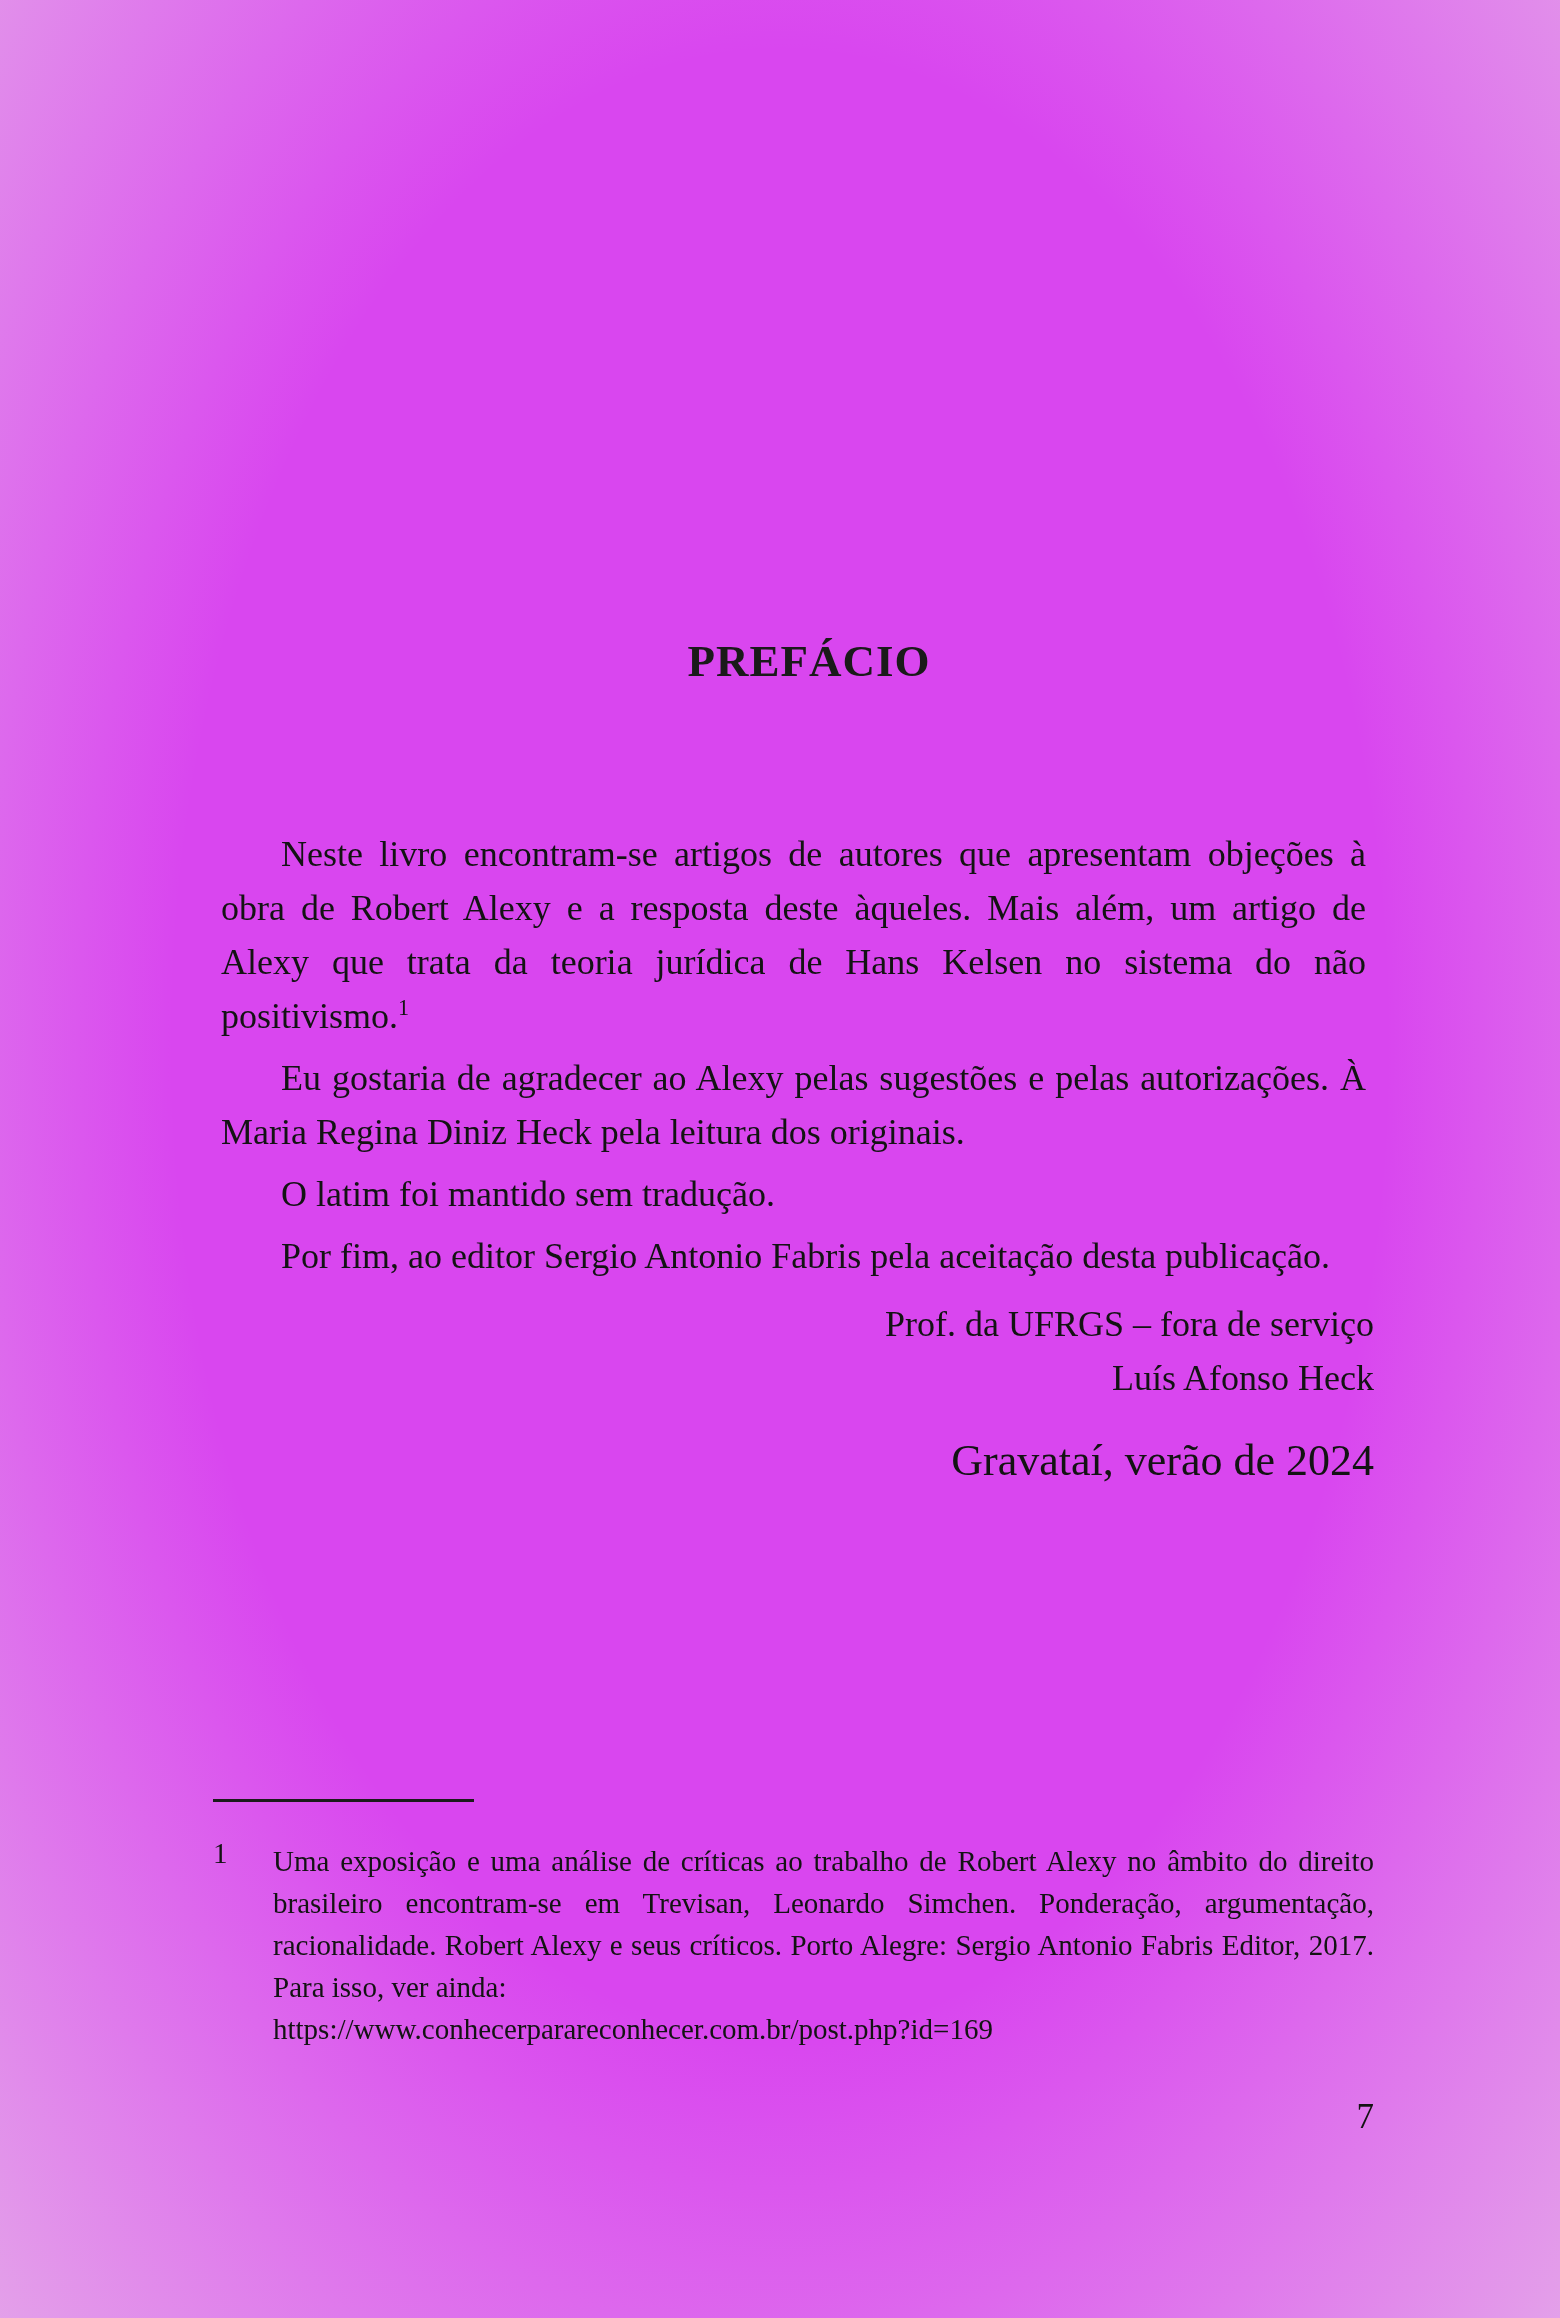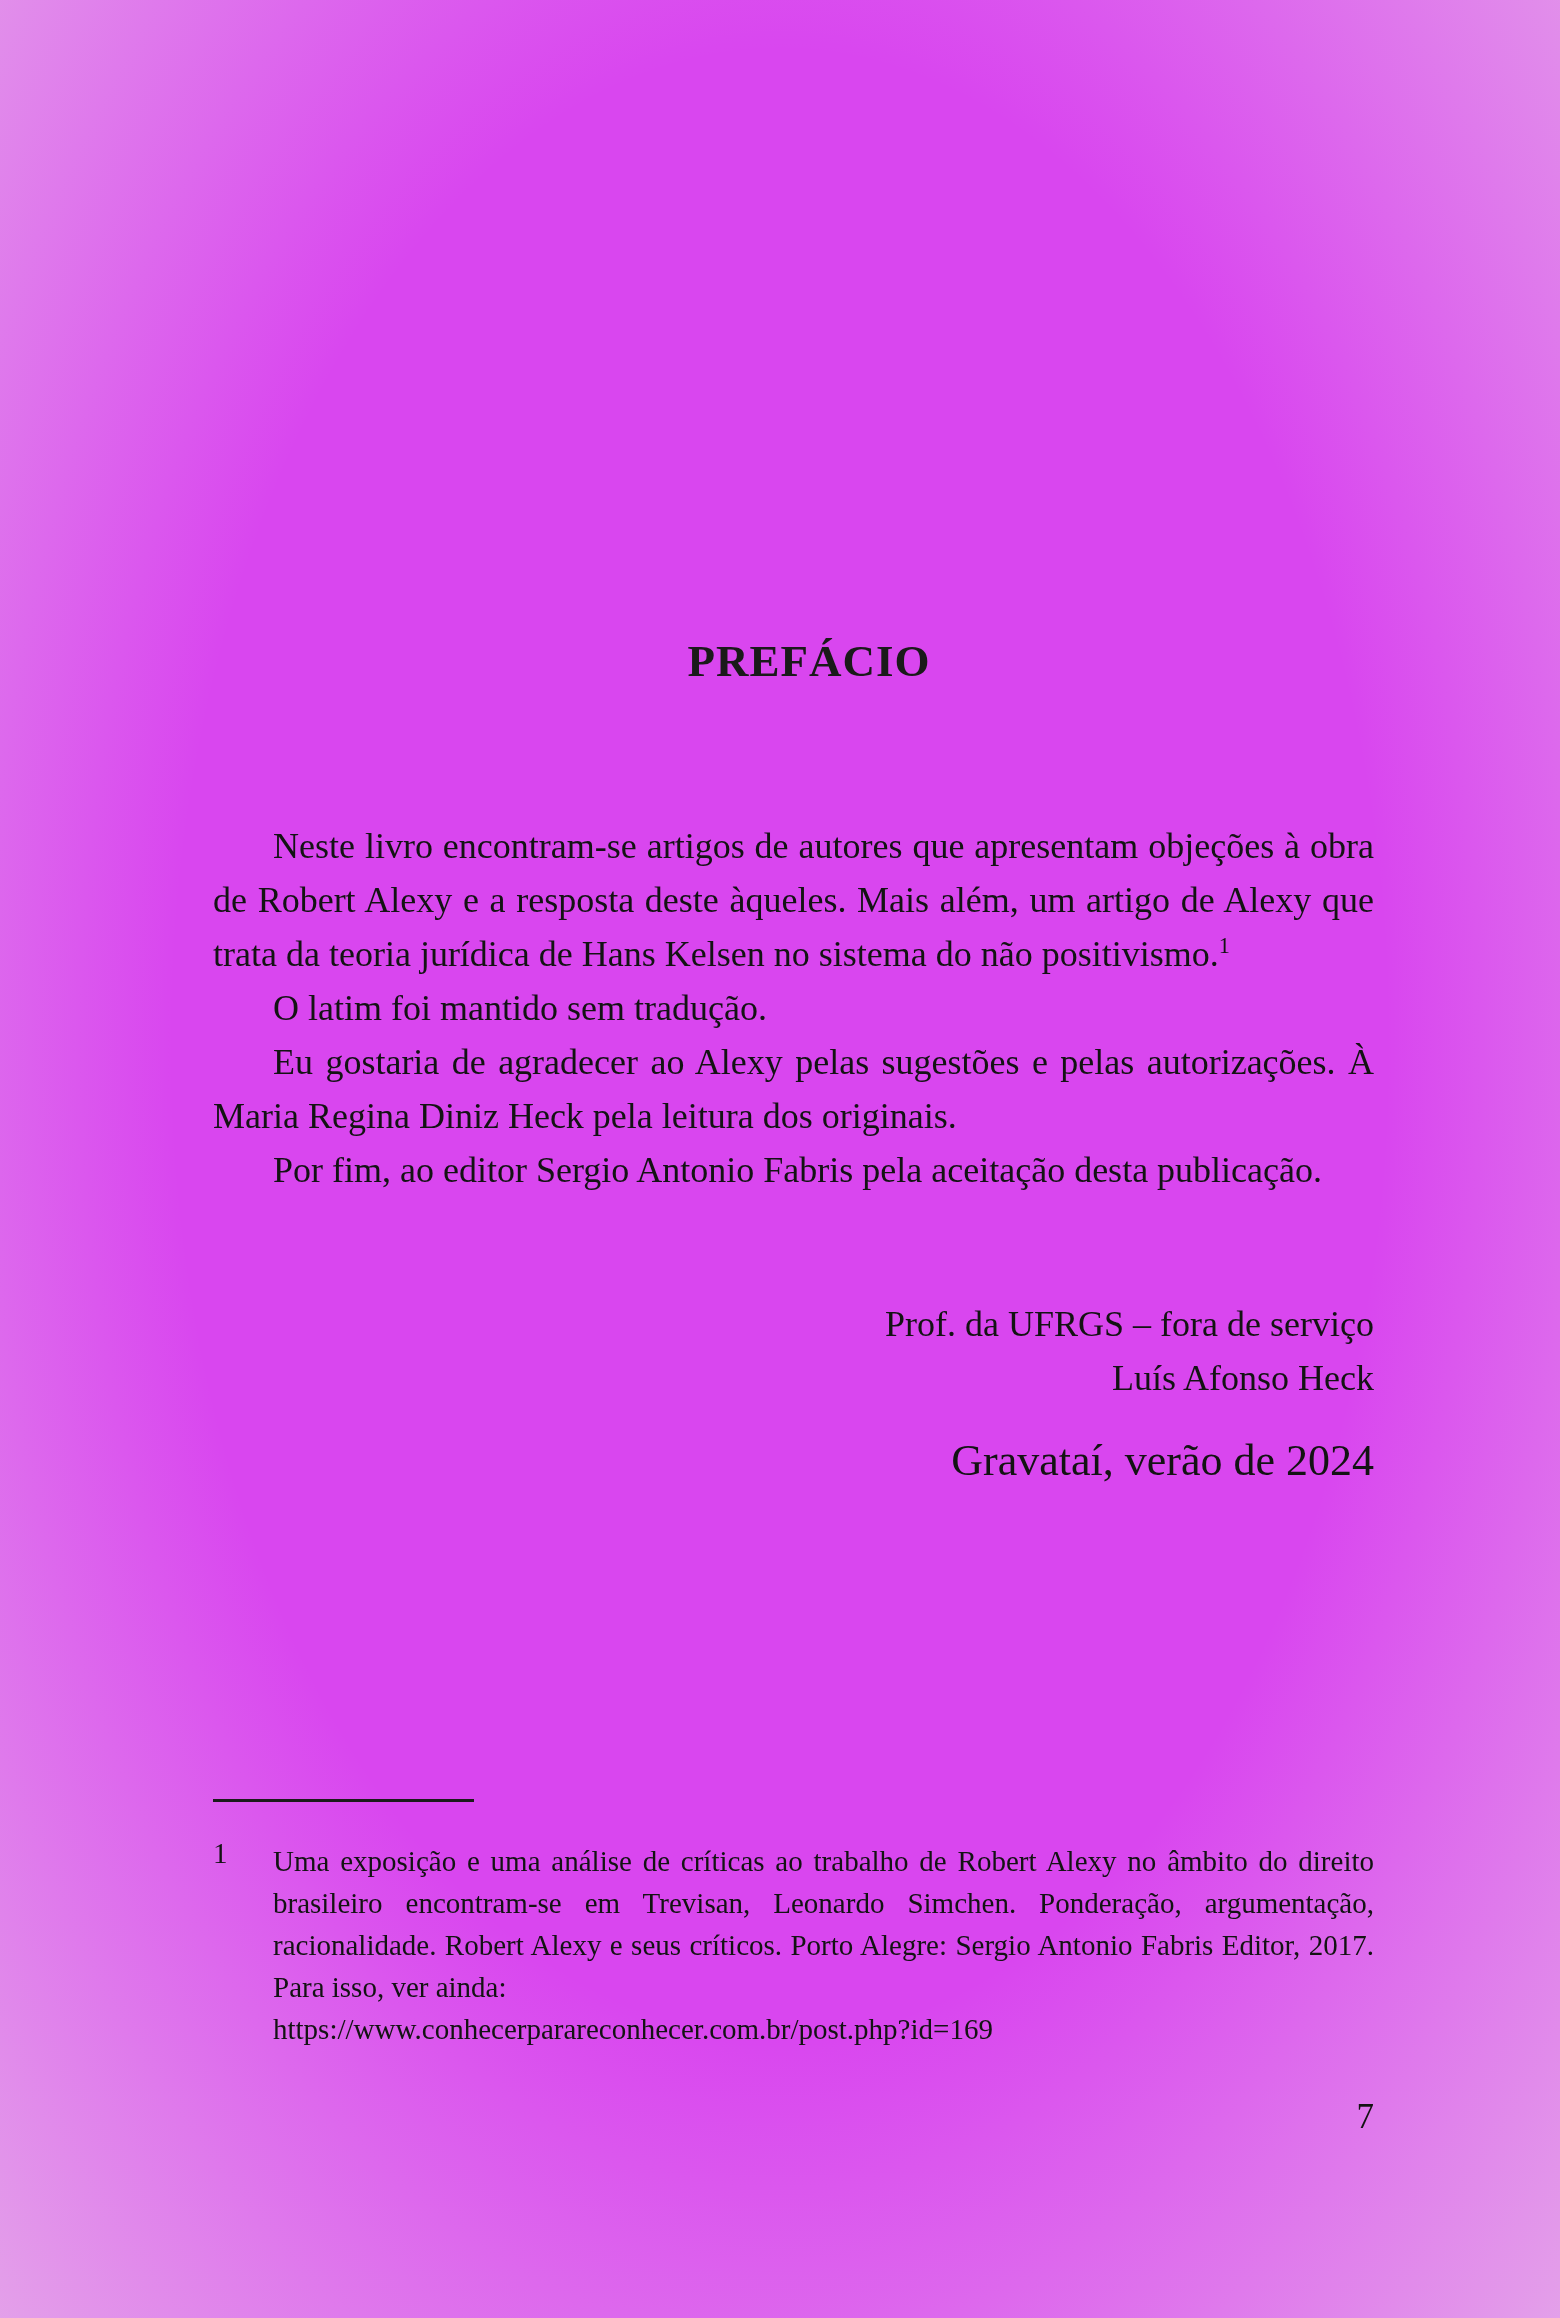--- a/index.html
+++ b/index.html
@@ -50,21 +50,21 @@
     left: 0;
     width: 1161px;
     font-size: 36px;
     line-height: 54px;
     text-align: justify;
     text-justify: inter-word;
     color: #131313;
     hyphens: manual;
   }
   .body-block p {
-    margin: 0;
+    margin: 8px;
     text-indent: 60px;
   }
   .fn-ref {
     font-size: 0.62em;
     vertical-align: super;
     line-height: 0;
   }
   .signature {
     position: absolute;
     top: 1297px;
@@ -139,22 +139,22 @@
 
 <div class="page">
   <div class="scan-tint"></div>
 
   <div class="content">
 
     <h1 class="title">PREFÁCIO</h1>
 
     <div class="body-block">
       <p><span>Neste livro encontram-se artigos de autores que apresentam objeções à obra de Robert Alexy e a resposta deste àqueles. Mais além, um artigo de Alexy que trata da teoria jurídica de Hans Kelsen no sistema do não positivismo.</span><span class="fn-ref">1</span></p>
+      <p>Eu gostaria de agradecer ao Alexy pelas sugestões e pelas autorizações. À Maria Regina Diniz Heck pela leitura dos originais.</p>
       <p>O latim foi mantido sem tradução.</p>
-      <p>Eu gostaria de agradecer ao Alexy pelas sugestões e pelas autorizações. À Maria Regina Diniz Heck pela leitura dos originais.</p>
       <p>Por fim, ao editor Sergio Antonio Fabris pela aceitação desta publicação.</p>
     </div>
 
     <div class="signature">
       <div>Prof. da UFRGS – fora de serviço</div>
       <div>Luís Afonso Heck</div>
     </div>
 
     <div class="dateline">
       <div>Gravataí, verão de 2024</div>

